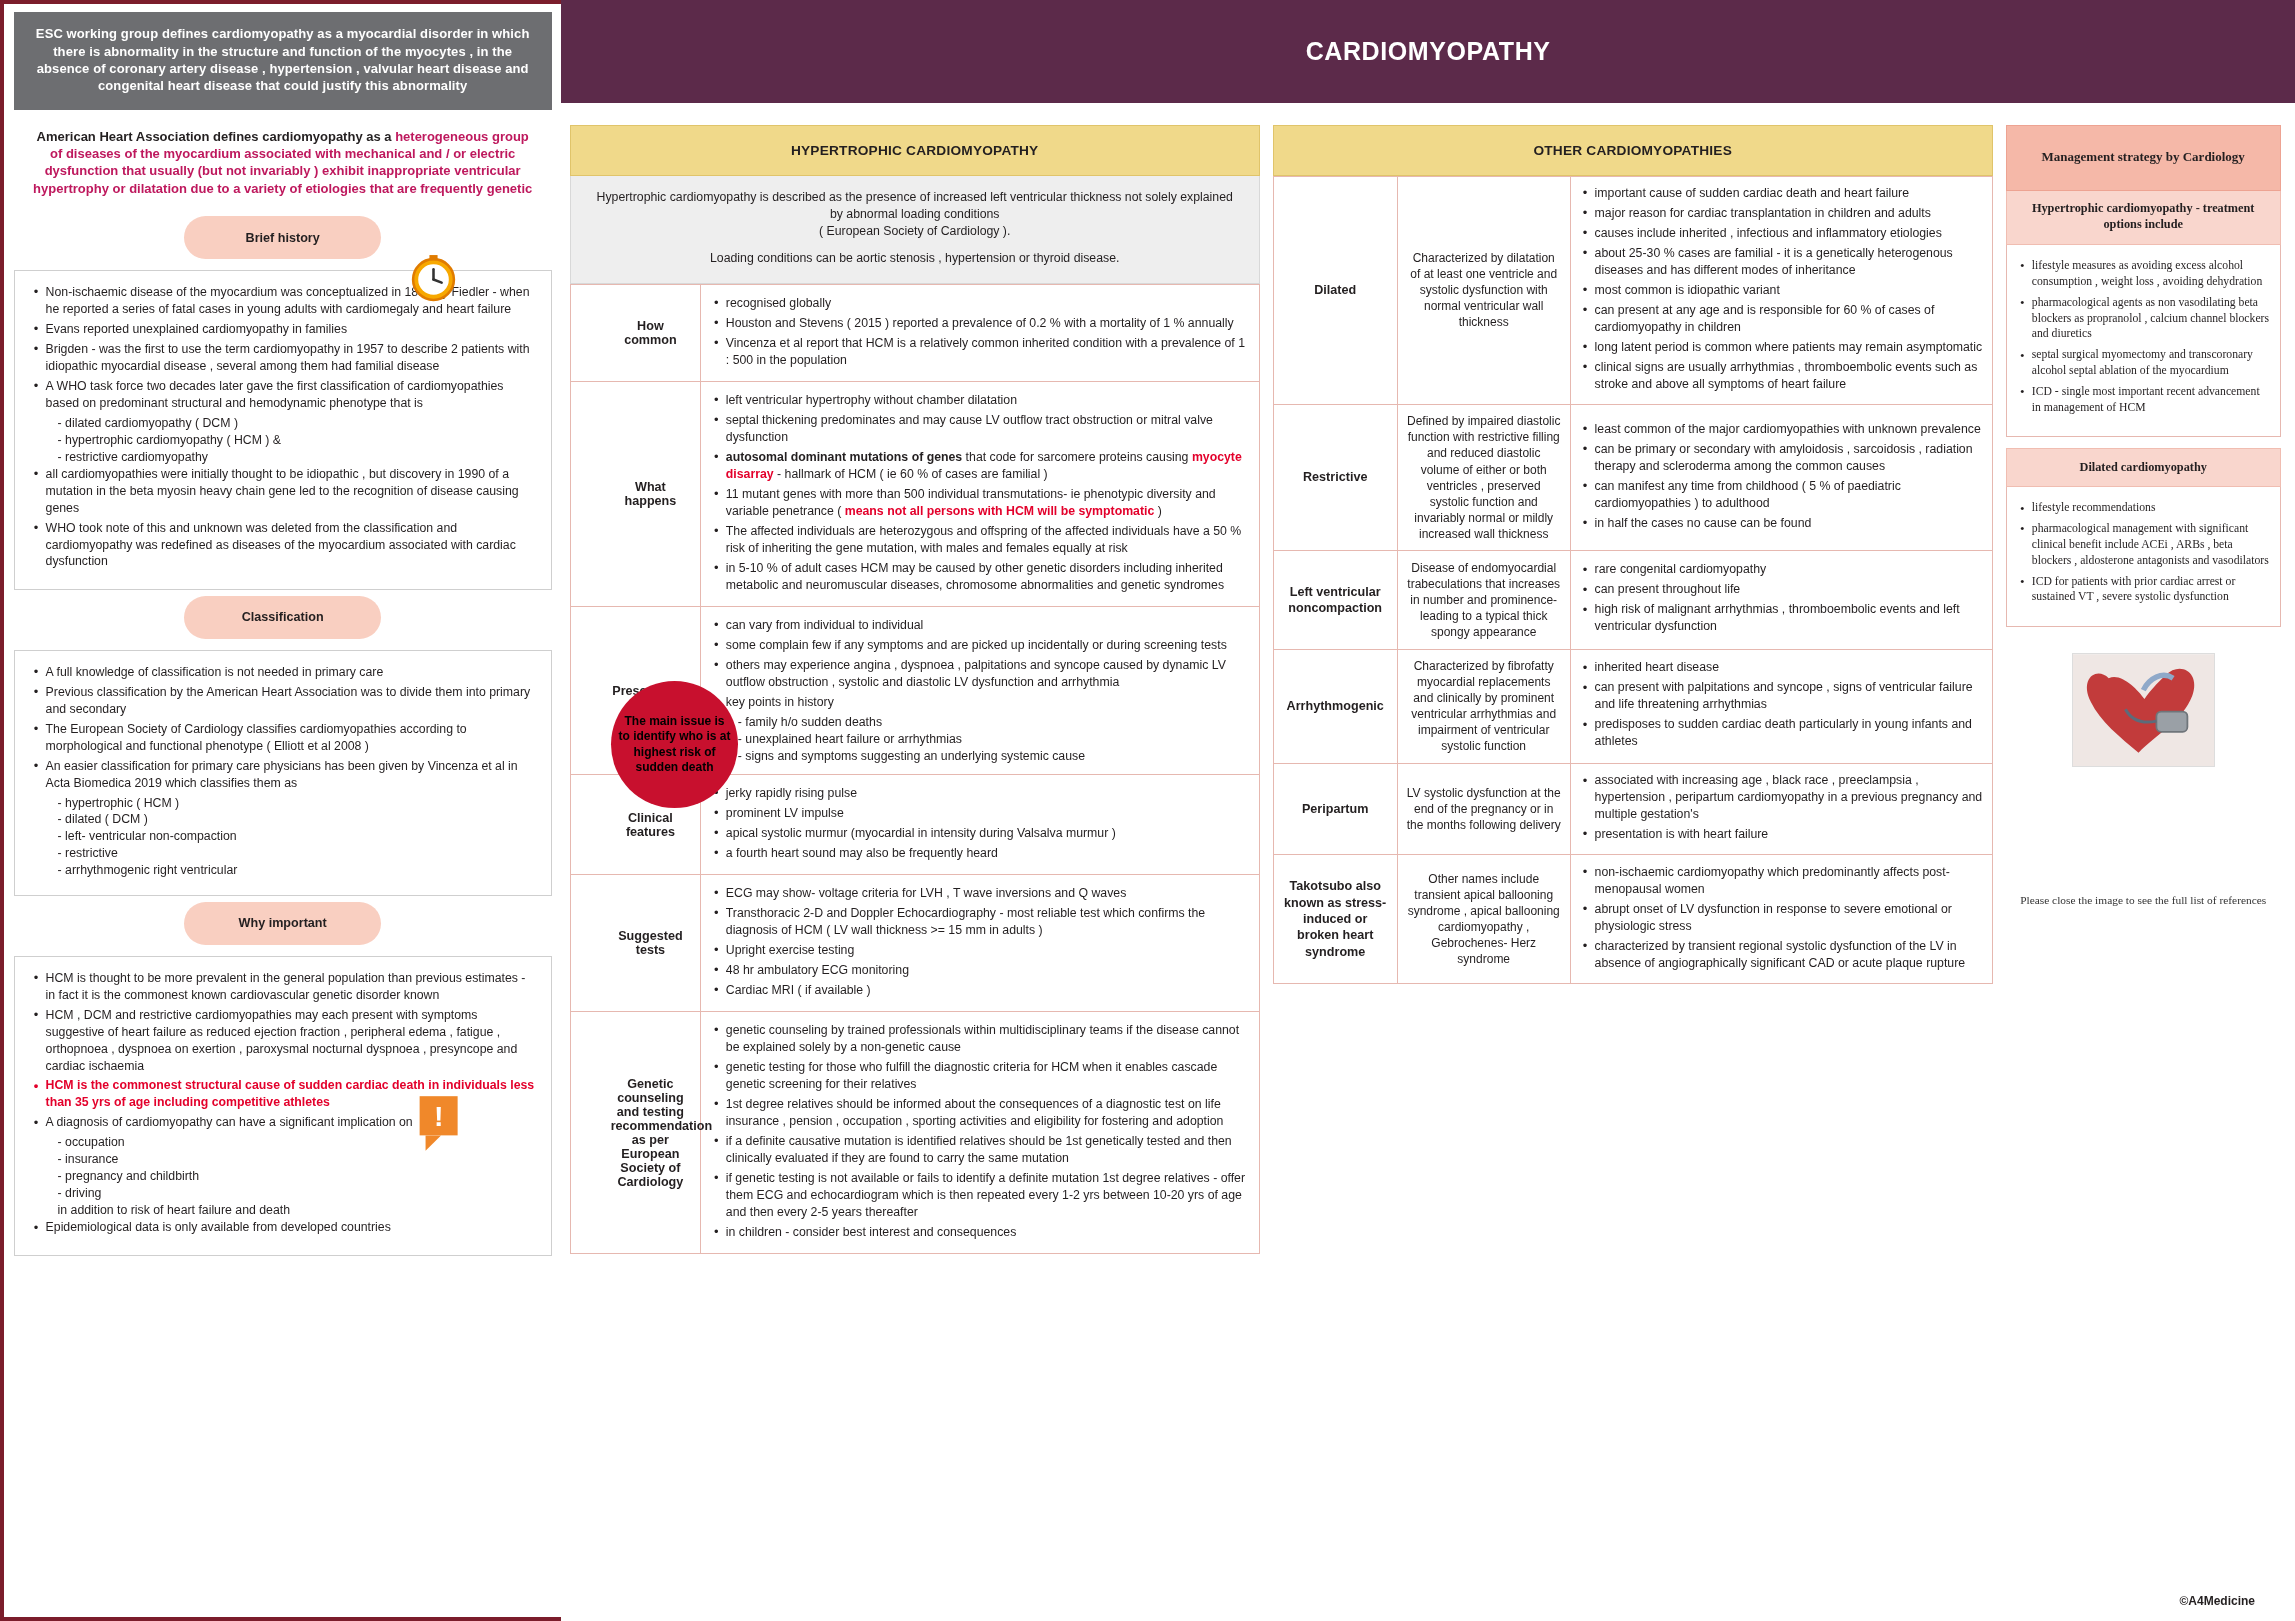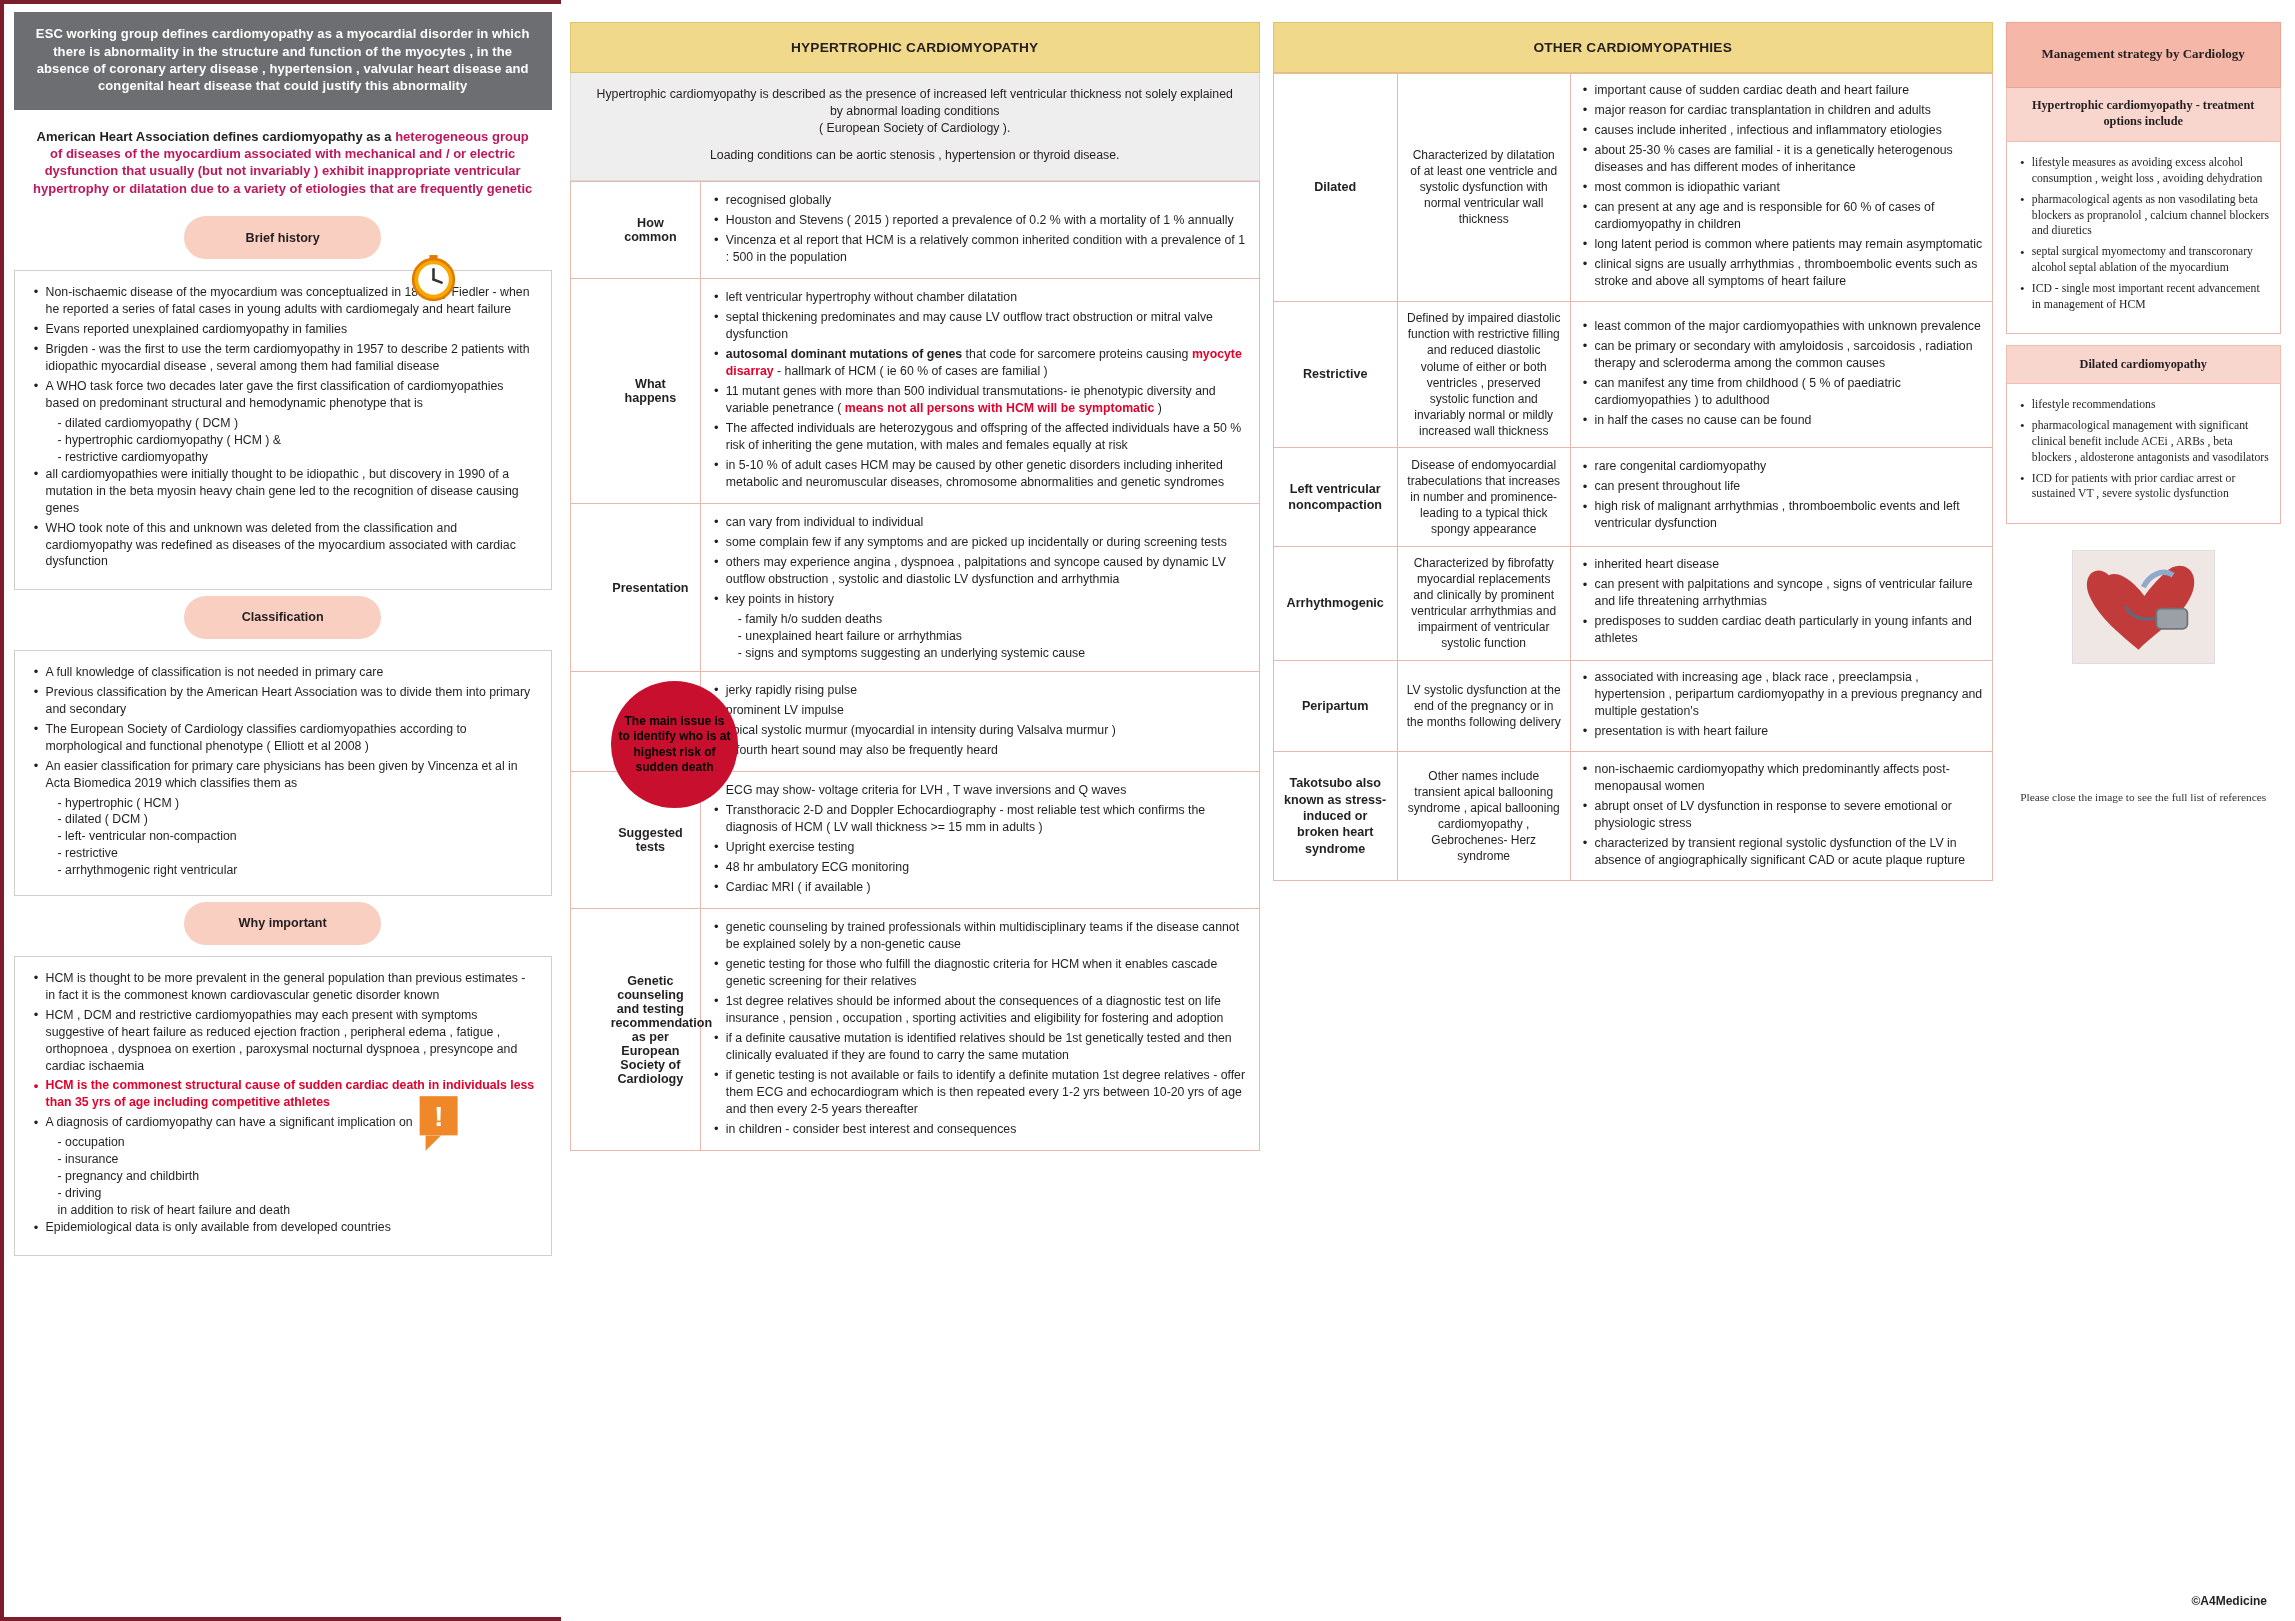--- a/index.html
+++ b/index.html
@@ -206,21 +206,21 @@
   }
   .note {
     margin-top: 126px;
     text-align:center;
     font-size: 11.4px;
     line-height:1.35;
     color:#333;
   }
   .copyright {
     position:absolute;
-    right: 28px; bottom: 13px;
+    right: 40px; bottom: 13px;
     font-size: 12px; font-weight:600;
   }
 </style>
 </head>
 <body>
 
 <div class="page">
 
   <div class="leftcol">
 
@@ -289,20 +289,21 @@
     <div class="excl">
       <svg viewBox="0 0 80 96" width="48" height="57">
         <rect x="4" y="2" width="64" height="66" fill="#f0882a"></rect>
         <polygon points="14,68 14,94 40,68" fill="#f0882a"></polygon>
         <text x="36" y="52" font-size="48" fill="#ffffff" text-anchor="middle" font-family="Liberation Sans, sans-serif" font-weight="bold">!</text>
       </svg>
     </div>
   </div>
 
   <div class="rightcol">
+    <div class="title-bar">CARDIOMYOPATHY</div>
 
     <div class="cols">
 
       <div class="hcmcol">
         <div class="colhead">HYPERTROPHIC CARDIOMYOPATHY</div>
         <div class="hcm-intro">
           <div>Hypertrophic cardiomyopathy is described as the presence of increased left ventricular thickness not solely explained by abnormal loading conditions</div>
           <div>( European Society of Cardiology ).</div>
           <div style="height:9.6px"></div>
           <div>Loading conditions can be aortic stenosis , hypertension or thyroid disease.</div>

